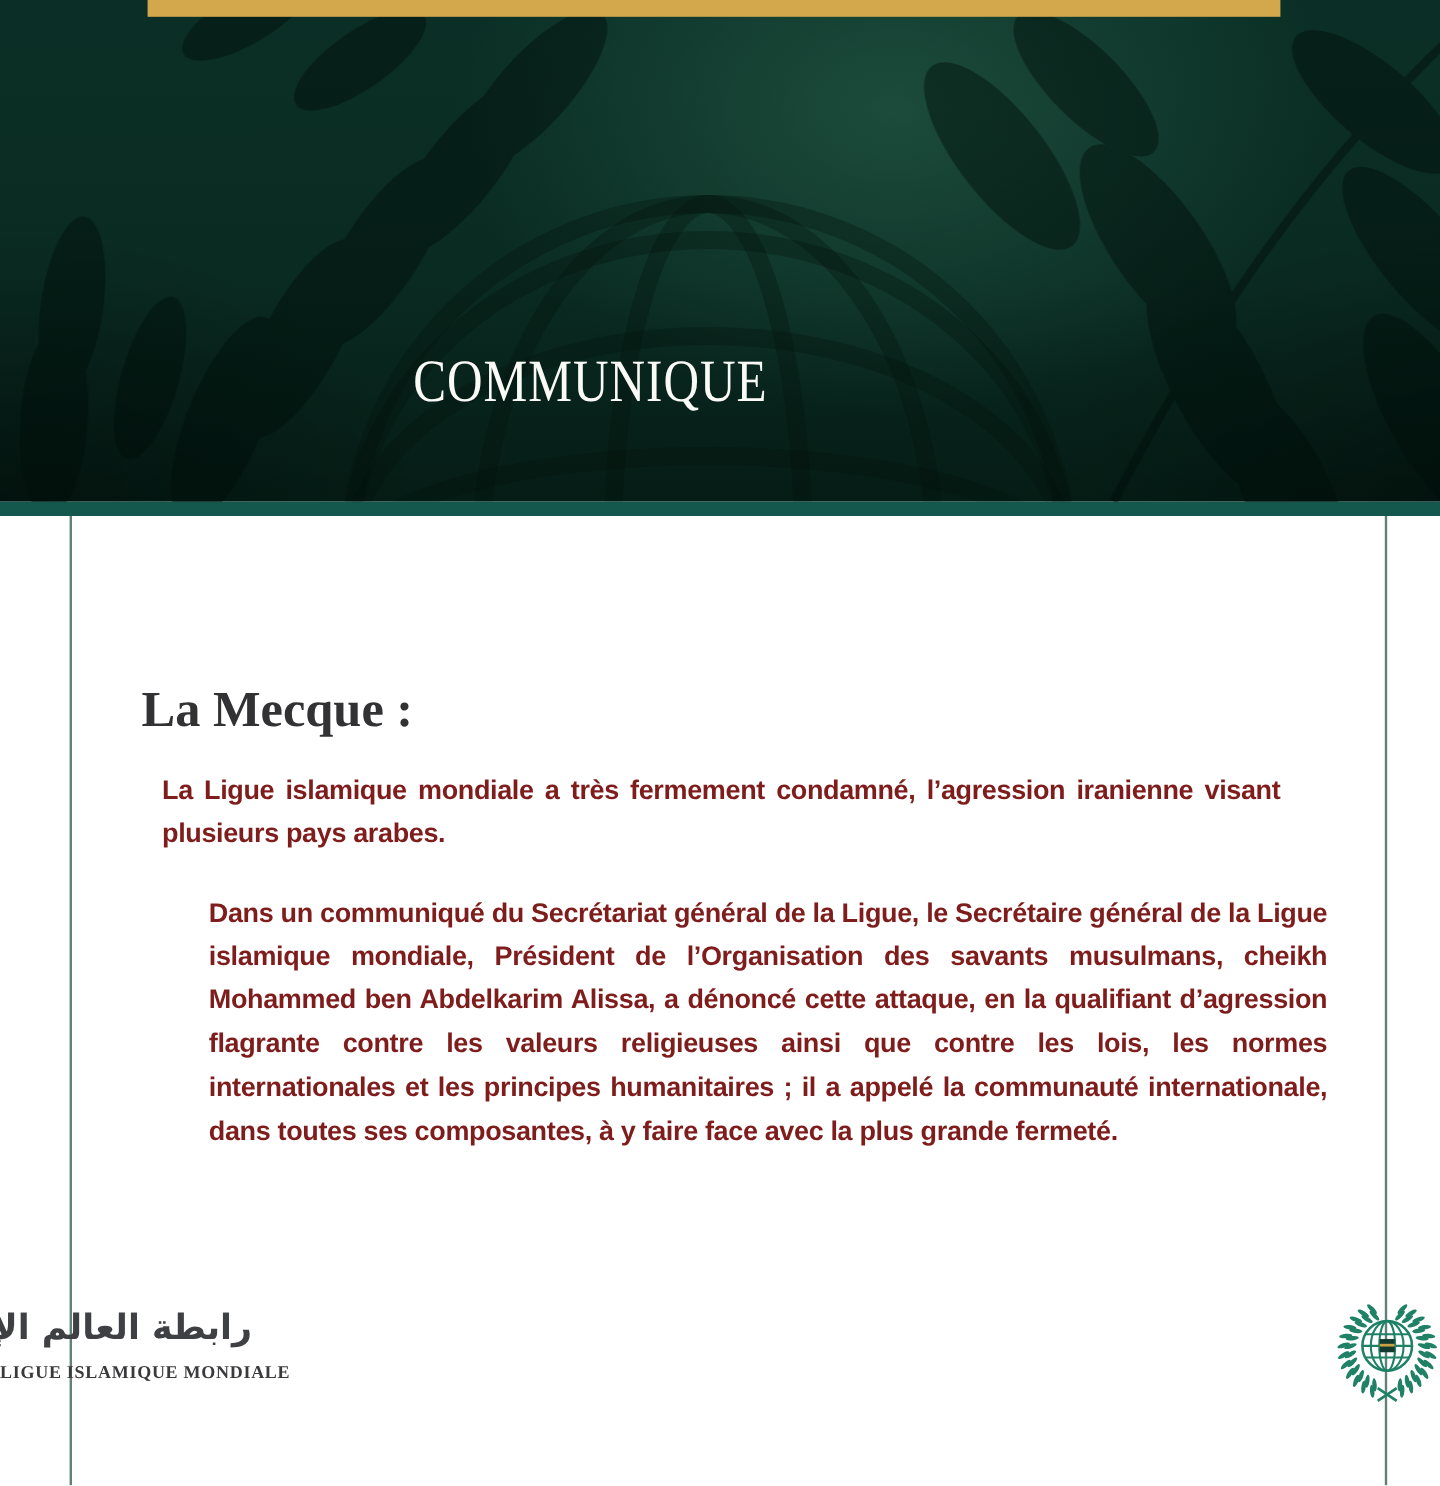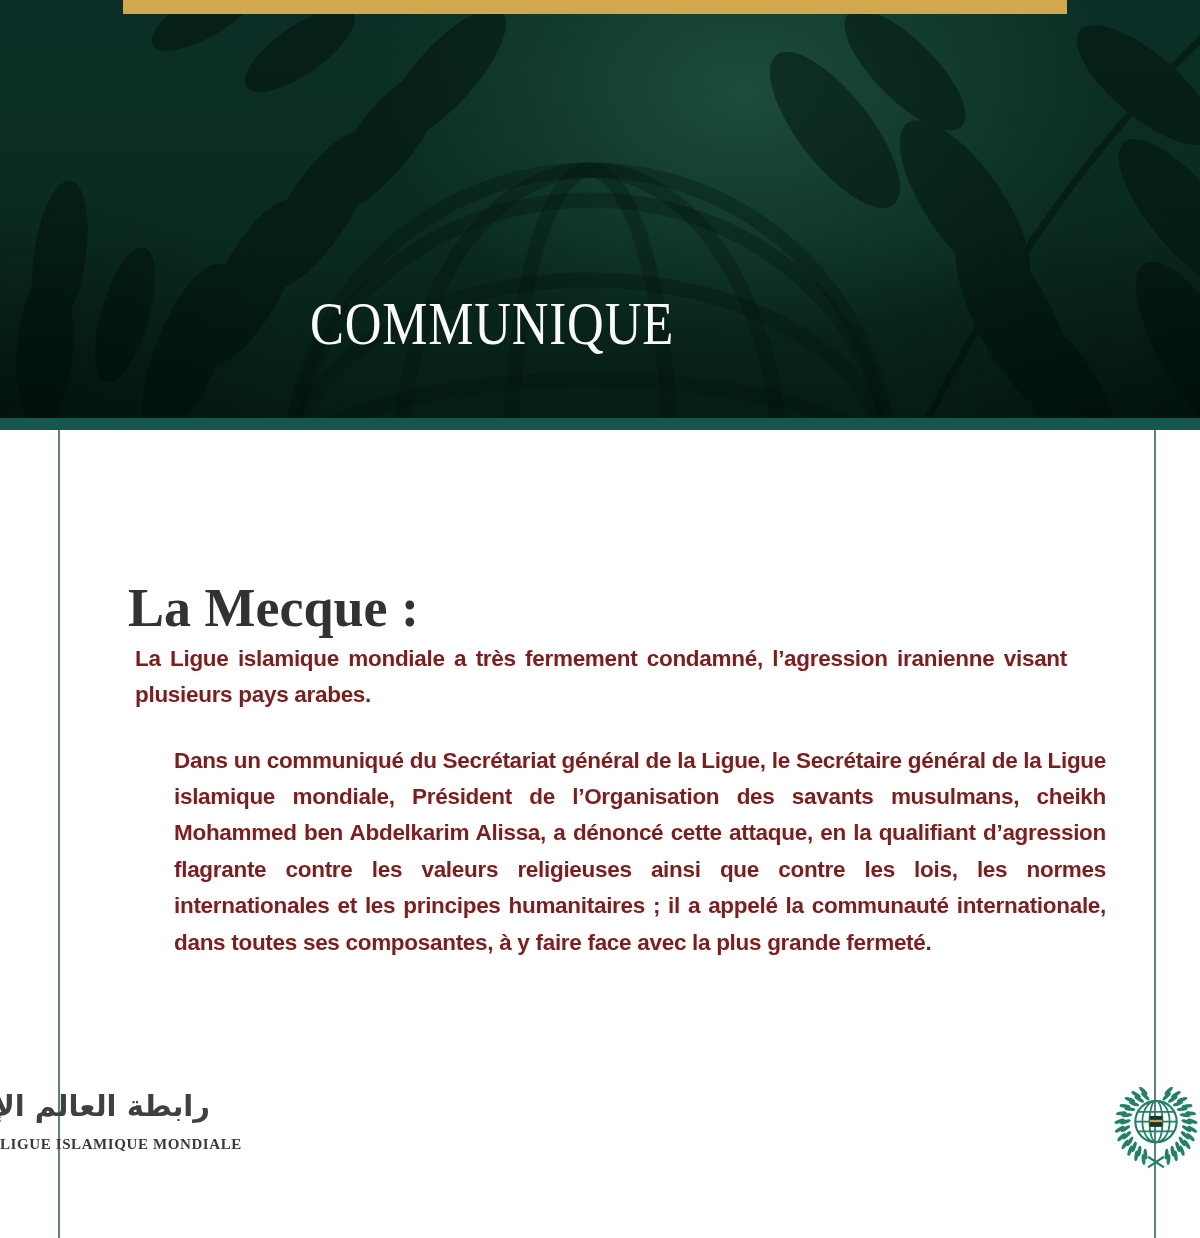--- a/index.html
+++ b/index.html
@@ -20,38 +20,38 @@
   }
   .header-decor { position:absolute; left:0; top:0; }
   .gold-bar {
     position:absolute; left:123px; top:0; width:944px; height:14px;
     background:#D3A84C;
   }
   .title {
     position:absolute; left:0; top:292px; width:984px;
     text-align:center; color:#FAFAF7;
     font-family:"Liberation Serif","DejaVu Serif",serif;
-    font-size:62px; line-height:1; font-weight:400;
+    font-size:50px; line-height:1; font-weight:400;
   }
   .title-inner { display:inline-block; transform:scaleX(0.82); letter-spacing:1px; white-space:nowrap; }
 
   .accent-band {
     position:absolute; left:0; top:418px; width:1200px; height:12px;
     background:#14584D;
   }
 
   
   .rule { position:absolute; top:430px; bottom:0; width:2px; background:#5F8177; }
   .rule.left  { left:58px; }
   .rule.right { left:1154px; }
 
   .heading {
-    position:absolute; left:128px; top:536px;
+    position:absolute; left:118px; top:536px;
     font-family:"Liberation Serif","DejaVu Serif",serif;
-    font-weight:700; font-size:54px; line-height:1; color:#323234;
+    font-weight:700; font-size:42px; line-height:1; color:#323234;
   }
   .para {
     position:absolute; left:135px; width:932px;
     color:#7f1d1d; font-size:22.5px; font-weight:700;
     letter-spacing:-0.3px; line-height:36.4px;
     text-align:justify;
   }
   .para-1 { top:618px; }
   .para-2 { top:720px;margin-left:39px; }
 

